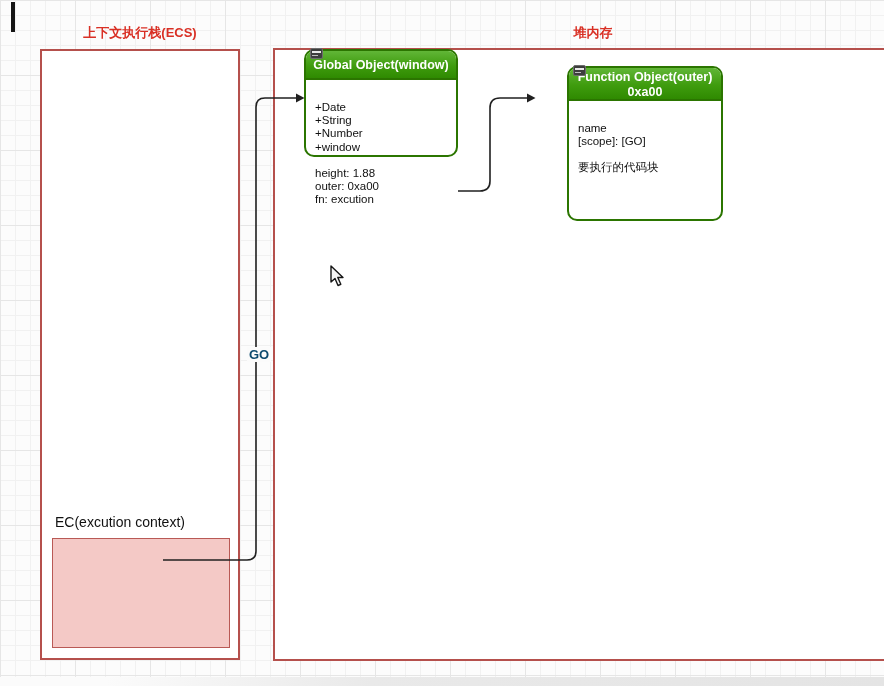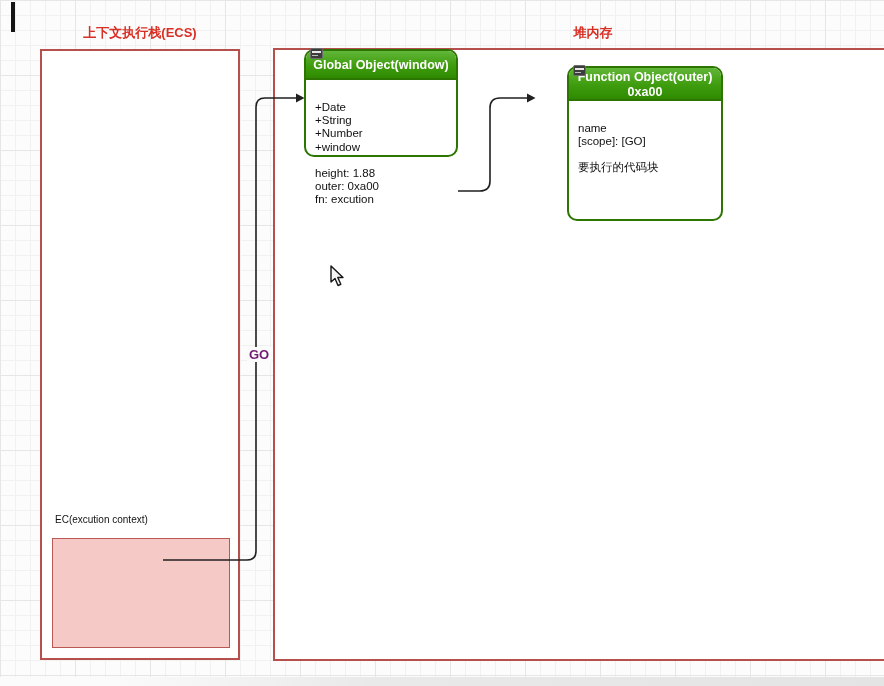--- a/index.html
+++ b/index.html
@@ -33,21 +33,21 @@
   .panel-left  { left: 40px; top: 49px; width: 200px; height: 611px; }
   .panel-right { left: 273px; top: 48px; width: 640px; height: 613px; }
   .panel-title {
     color: #d93025; font-weight: bold; font-size: 13px; text-align: center;
   }
   .title-left  { left: 40px; top: 24px; width: 200px; }
   .title-right { left: 273px; top: 24px; width: 640px; }
 
   .go-label {
     left: 247px; top: 347px; padding: 0 2px;
-    color: #701a75; font-weight: bold; font-size: 13px;
+    color: #0c4a6e; font-weight: bold; font-size: 13px;
     background: #fbfbfb; z-index: 6;
   }
 
   
   .uml { border: 2px solid #2b7500; border-radius: 10px; background: #ffffff; z-index: 4; }
   .uml-global { left: 304px; top: 49px; width: 154px; height: 108px; }
   .uml-func   { left: 535px; top: 66px; width: 156px; height: 155px; margin-left: 32px; }
   .uml-head {
     position: relative;
     background: linear-gradient(#61b637 0%, #3f9c0e 55%, #2f8a01 100%);
@@ -65,21 +65,21 @@
   .head-icon::before {
     content: ""; position: absolute; left: 1px; right: 1px; top: 2px; height: 2px; background: #e8e8e8;
   }
   .head-icon::after {
     content: ""; position: absolute; left: 1px; right: 4px; top: 6px; height: 1px; background: #bdbdbd;
   }
   .uml-body { padding: 21px 6px 0 9px; font-size: 11.5px; line-height: 13.2px; color: #111; }
   .uml-body .gap { height: 13px; }
 
   
-  .ec-label { left: 55px; top: 514px; font-size: 10px; color: #111; }
+  .ec-label { left: 55px; top: 514px; font-size: 14px; color: #111; }
   .ec-box {
     left: 52px; top: 538px; width: 178px; height: 110px;
     background: #f4c9c6; border: 1.5px solid #b95955;
   }
   .vo-box {
     left: 63px; top: 549px; width: 144px; height: 45px;
     background: #cfe5c9; border: 1.5px solid #66a15c;
     font-size: 10px; line-height: 12px; text-align: center; color: #111;
     padding-top: 4px; z-index: 5;
   }

